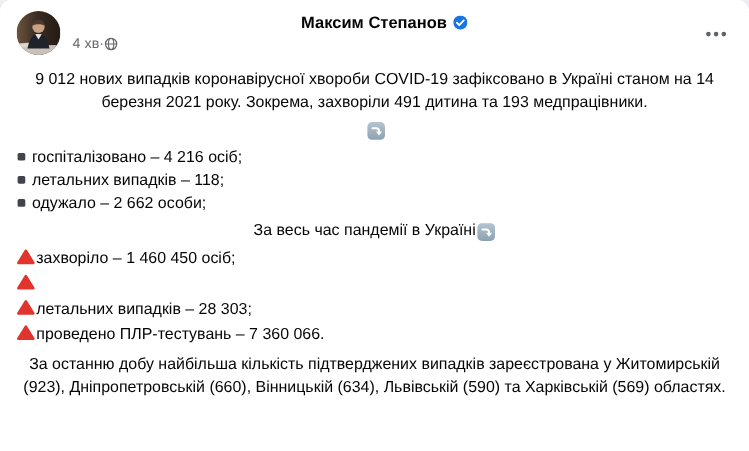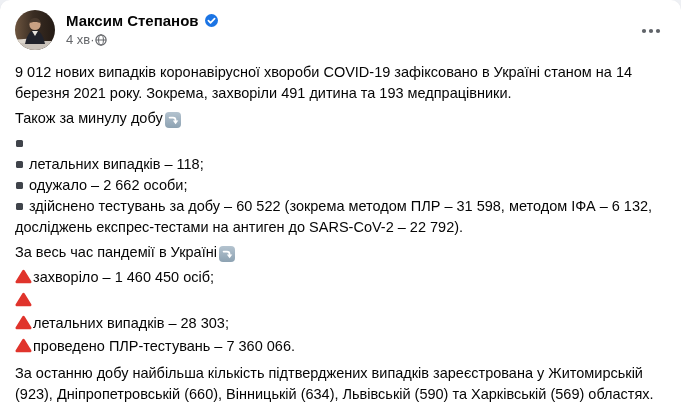--- a/index.html
+++ b/index.html
@@ -14,41 +14,41 @@
     background:#ffffff;border-radius:10px 10px 0 0;overflow:hidden;
     box-shadow:0 1px 2px rgba(0,0,0,.1);
   }
   
   .header{display:flex;align-items:flex-start;padding:10px 12px 0 15px;}
   .avatar{
     width:40px;height:40px;border-radius:50%;overflow:hidden;flex-shrink:0;cursor:pointer;
   }
   .avatar svg{display:block;}
   .hinfo{margin-left:11px;flex:1;min-width:0;padding-top:1px;}
-  .author-row{display:flex;align-items:center;gap:6px;}
+  .author-row{display:flex;align-items:center;gap:6px;justify-content:center;}
   .author{
     font-size:15px;font-weight:bold;color:#050505;line-height:19px;cursor:pointer;
   }
   .badge{display:inline-flex;}
   .meta{
     display:flex;align-items:center;gap:0;
     color:#65676b;font-size:13px;line-height:16px;margin-top:2px;
   }
   .meta .ts{cursor:pointer;}
   .more{
     width:36px;height:36px;border:none;background:transparent;border-radius:50%;
     display:flex;align-items:center;justify-content:center;cursor:pointer;
     margin-left:auto;margin-top:3px;
   }
   
   .content{
     padding:12px 15px 0 15px;
     font-size:14.5px;line-height:21px;color:#050505;
   }
-  .content p{margin:0 0 4px 0;}
+  .content p{margin:0 0 4px 0;text-align:center;}
   .content .block{margin:0 0 4px 0;}
   .li{margin:0;}
   .sq{
     display:inline-block;width:7px;height:7px;background:#40444b;border-radius:1.5px;
     margin:0 6px 2px 1px;vertical-align:middle;
   }
   .tri{display:inline-block;vertical-align:-2px;margin-right:1px;}
   .emoji-arrow{
     display:inline-flex;align-items:center;justify-content:center;
     width:16px;height:16px;border-radius:4px;
@@ -108,32 +108,31 @@
         <circle cx="10" cy="3" r="2.1" fill="#5f6368"></circle>
         <circle cx="17" cy="3" r="2.1" fill="#5f6368"></circle>
       </svg>
     </button>
   </div>
 
   <div class="content">
 
     <p>9 012 нових випадків коронавірусної хвороби COVID-19 зафіксовано в Україні станом на 14 березня 2021 року. Зокрема, захворіли 491 дитина та 193 медпрацівники.</p>
 
-    <p><span>Також за минулу добу</span><span class="emoji-arrow">
+    <p><span class="emoji-arrow">
           <svg width="12" height="12" viewBox="0 0 14 14">
             <path d="M3 4.2 H7 a3 3 0 0 1 3 3 V8" fill="none" stroke="#ffffff" stroke-width="2" stroke-linecap="round"></path>
             <path d="M6.8 7.6 H13.2 L10 12 Z" fill="#ffffff"></path>
           </svg>
         </span></p>
 
     <div class="block">
-      <div class="li"><span class="sq"></span></div>
+      <div class="li"><span class="sq"></span><span>госпіталізовано – 4 216 осіб;</span></div>
       <div class="li"><span class="sq"></span><span>летальних випадків – 118;</span></div>
       <div class="li"><span class="sq"></span><span>одужало – 2 662 особи;</span></div>
-      <div class="li"><span class="sq"></span><span>здійснено тестувань за добу – 60 522 (зокрема методом ПЛР – 31 598, методом ІФА – 6 132, досліджень експрес-тестами на антиген до SARS-CoV-2 – 22 792).</span></div>
     </div>
 
     <p><span>За весь час пандемії в Україні</span><span class="emoji-arrow">
           <svg width="12" height="12" viewBox="0 0 14 14">
             <path d="M3 4.2 H7 a3 3 0 0 1 3 3 V8" fill="none" stroke="#ffffff" stroke-width="2" stroke-linecap="round"></path>
             <path d="M6.8 7.6 H13.2 L10 12 Z" fill="#ffffff"></path>
           </svg>
         </span></p>
 
     <div class="block">

